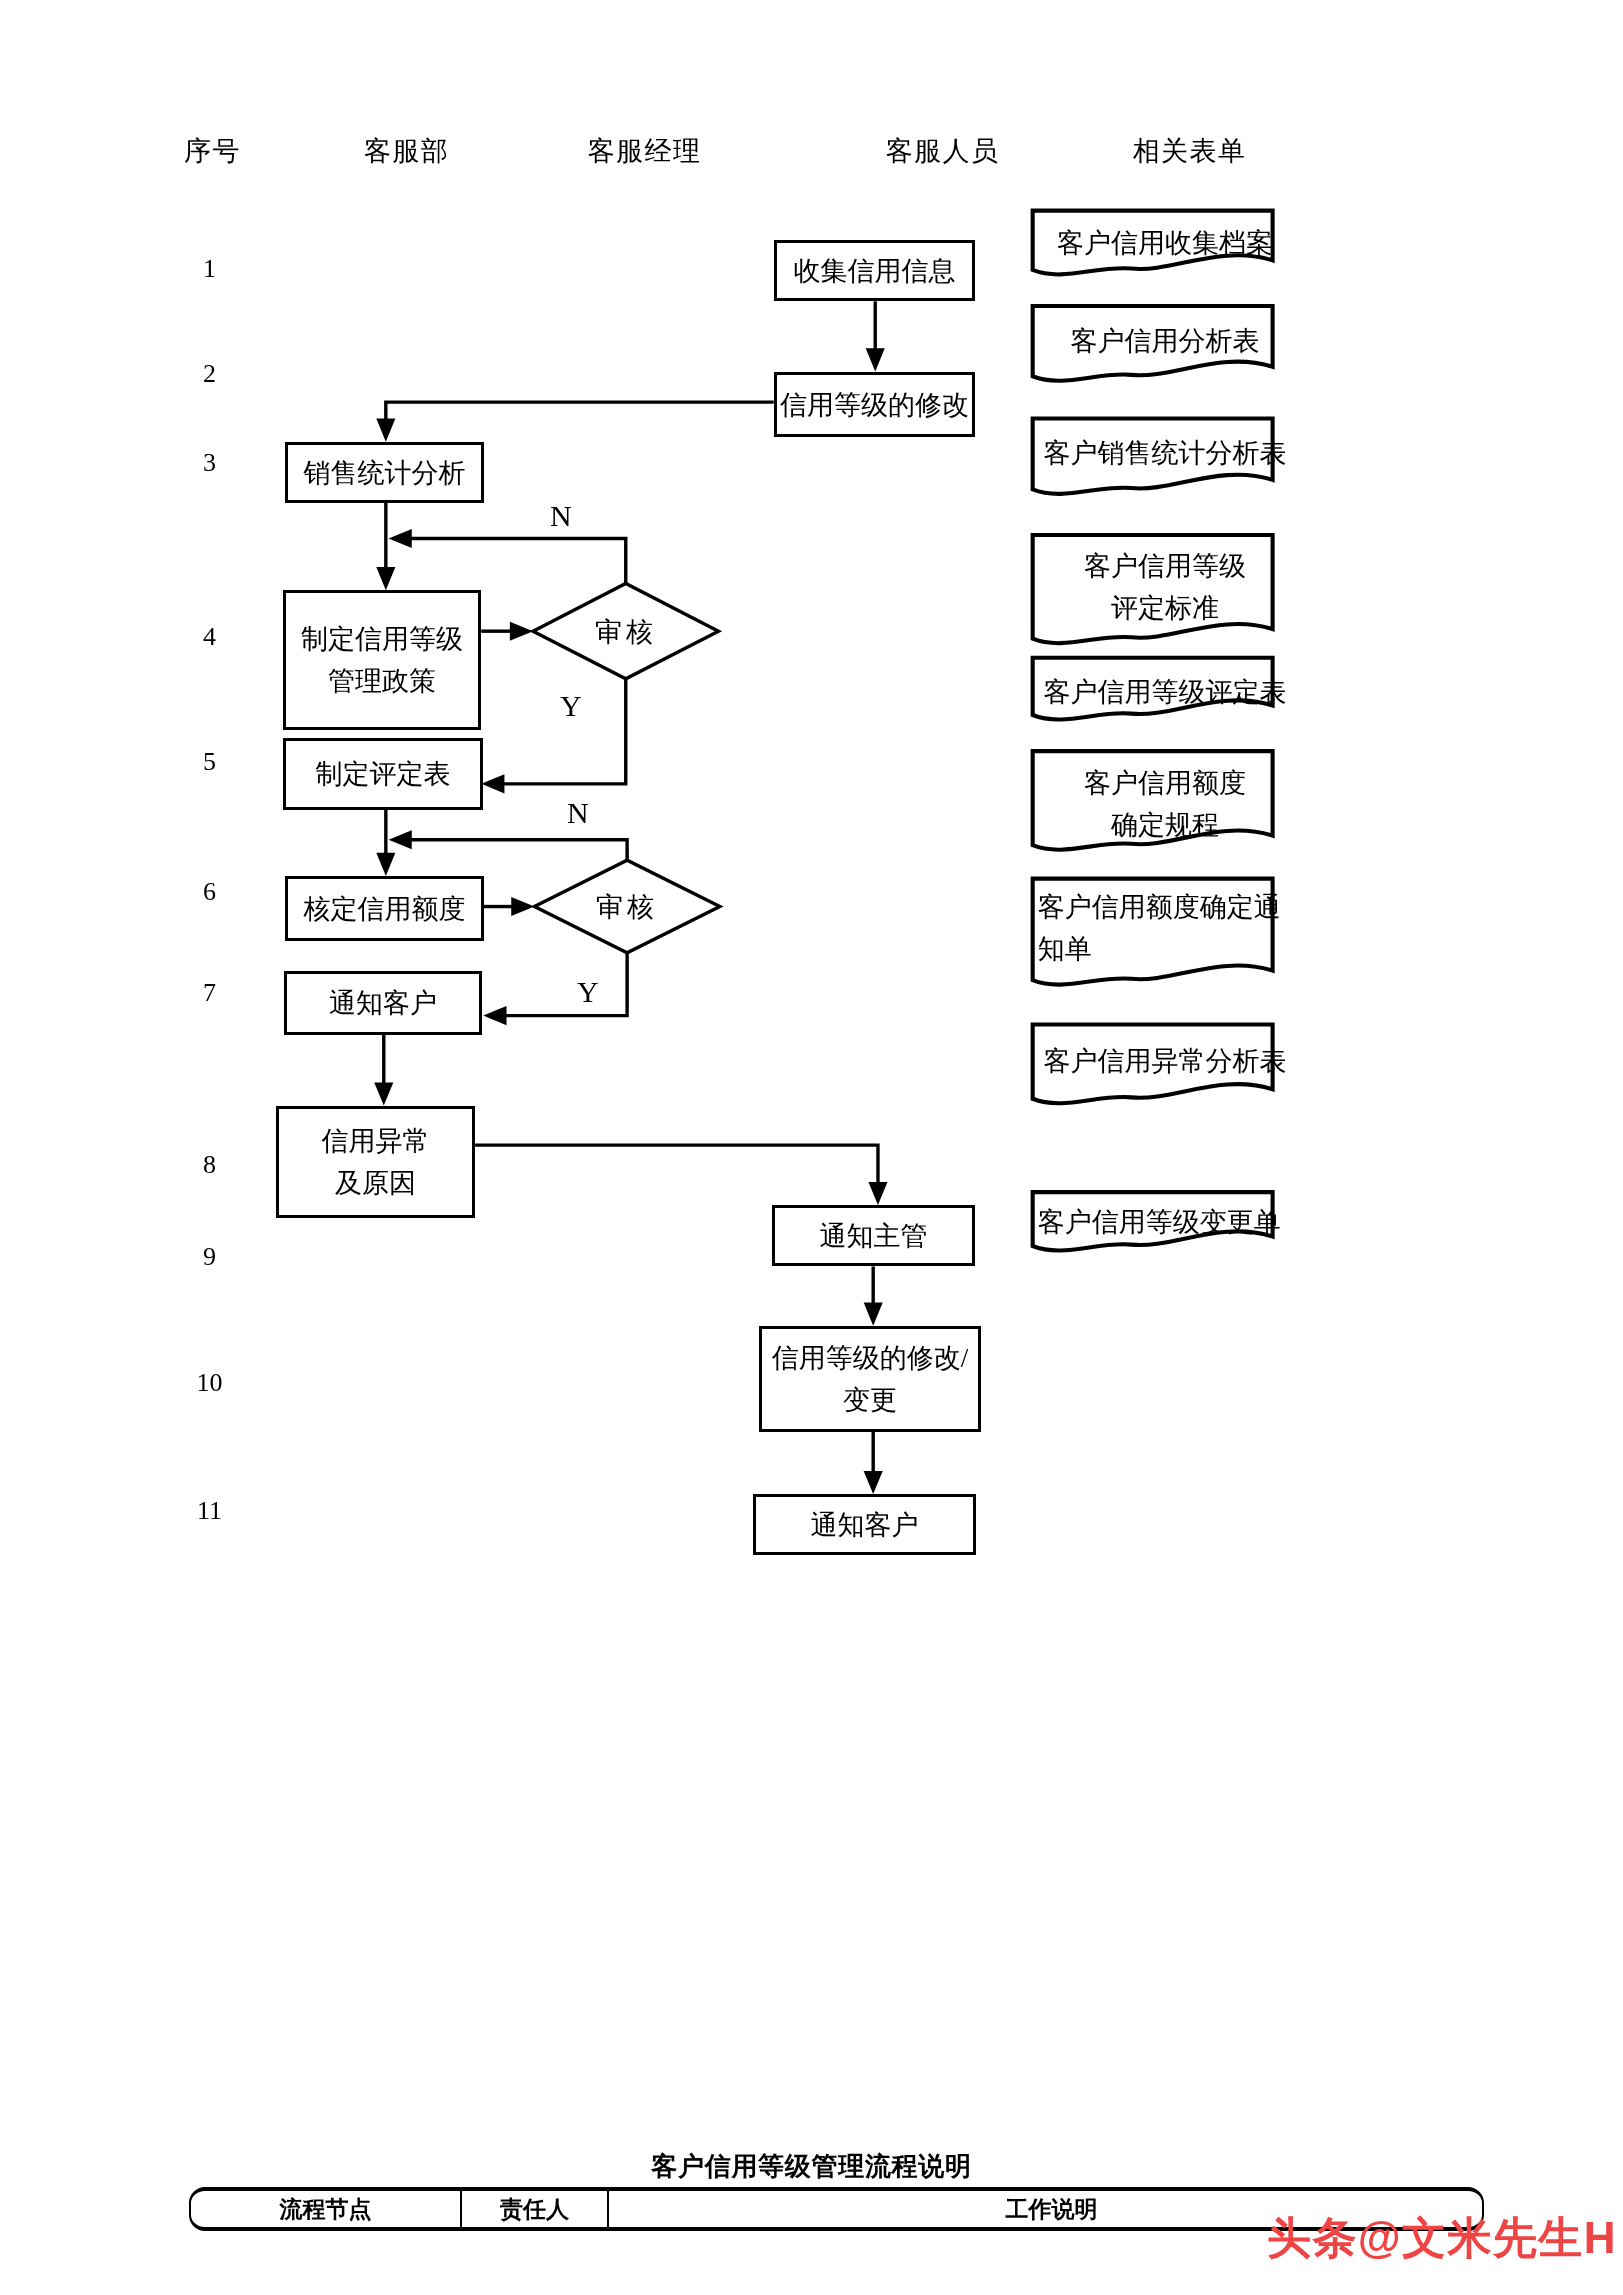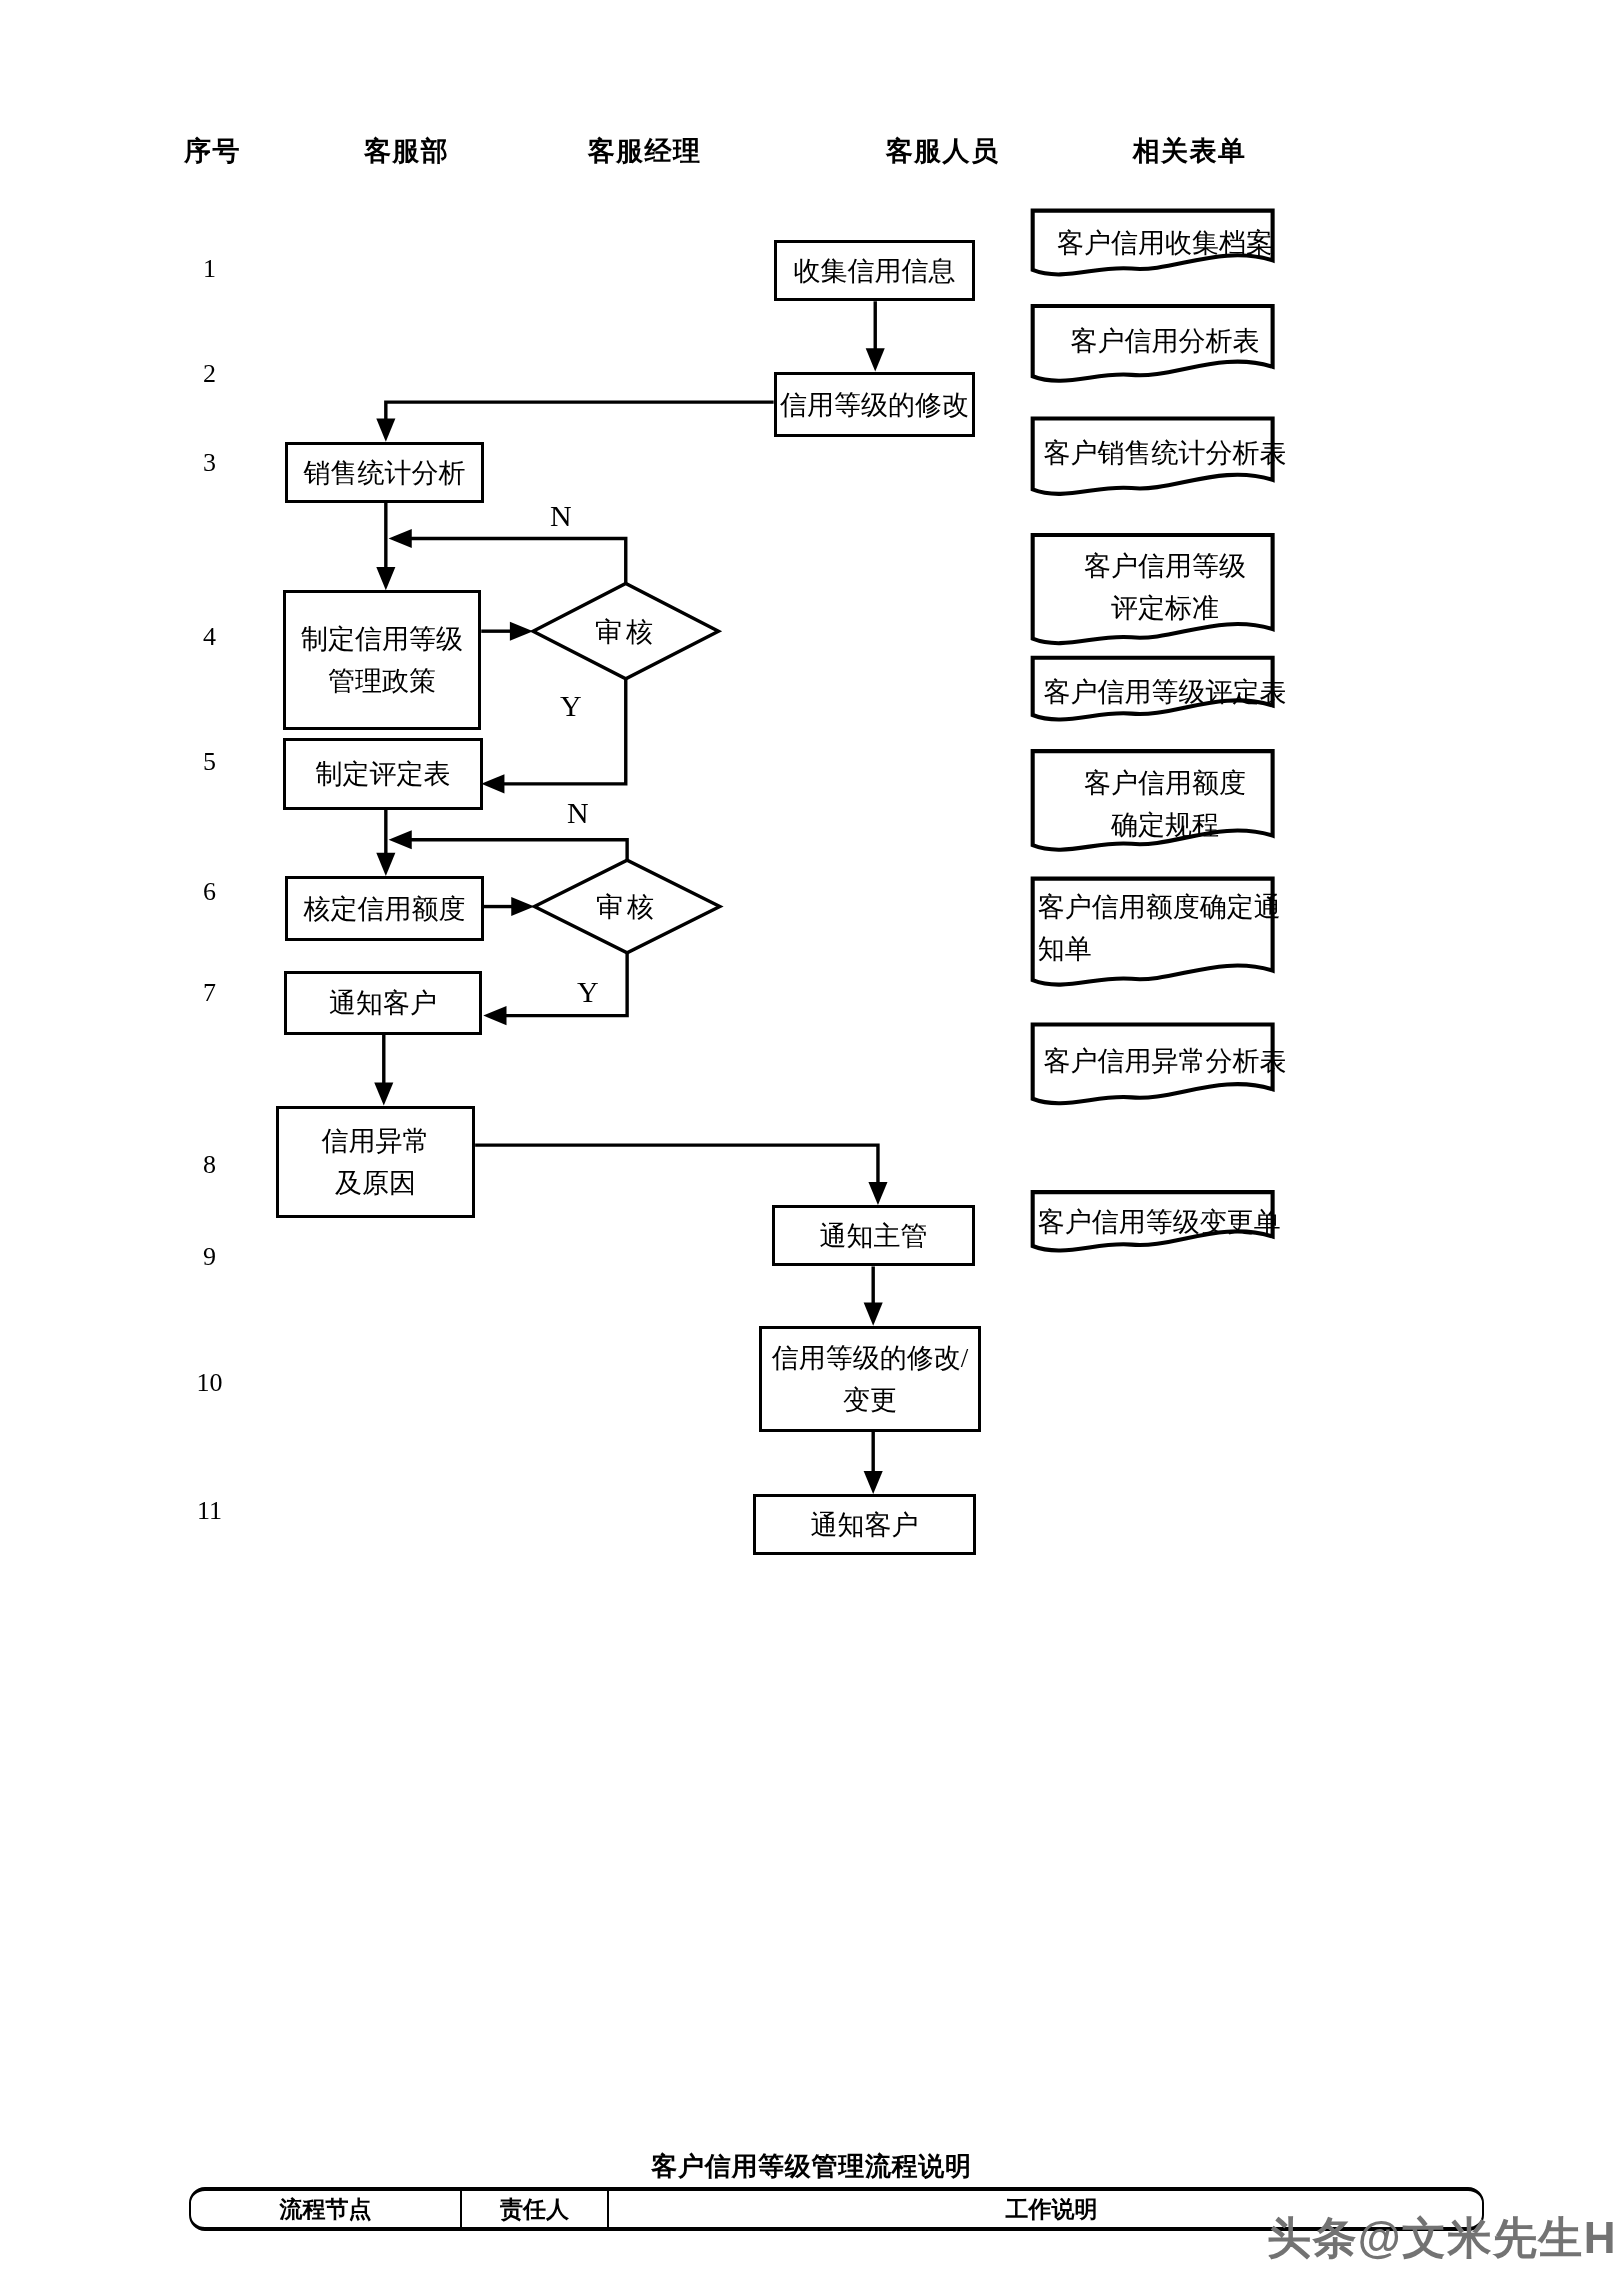--- a/index.html
+++ b/index.html
@@ -11,21 +11,21 @@
     font-family:"Liberation Serif","DejaVu Serif",serif;
     color:#000;
     overflow:hidden;
   }
   #geom{position:absolute;left:0;top:0;}
   .hdr{
     position:absolute;
     width:177px;
     text-align:center;
     font-size:27px;
-    font-weight:bold;
+    font-weight:normal;
     letter-spacing:1.4px;
     white-space:nowrap;
   }
   .rownum{
     position:absolute;
     width:61px;
     text-align:center;
     font-size:26px;
   }
   .pbox{
@@ -95,21 +95,21 @@
   }
   .ftcell.c1{width:271px;border-right:2px solid #000;}
   .ftcell.c2{width:147px;border-right:2px solid #000;}
   .ftcell.c3{flex:1;padding-left:12px;}
   #watermark{
     position:absolute;
     left:1267px;
     top:2209px;
     font-size:44px;
     font-weight:bold;
-    color:#737373;
+    color:#ef4444;
     font-family:"Liberation Sans","DejaVu Sans",sans-serif;
     letter-spacing:1.4px;
     white-space:nowrap;
   }
 </style>
 </head>
 <body>
 
 <div id="page">
 

